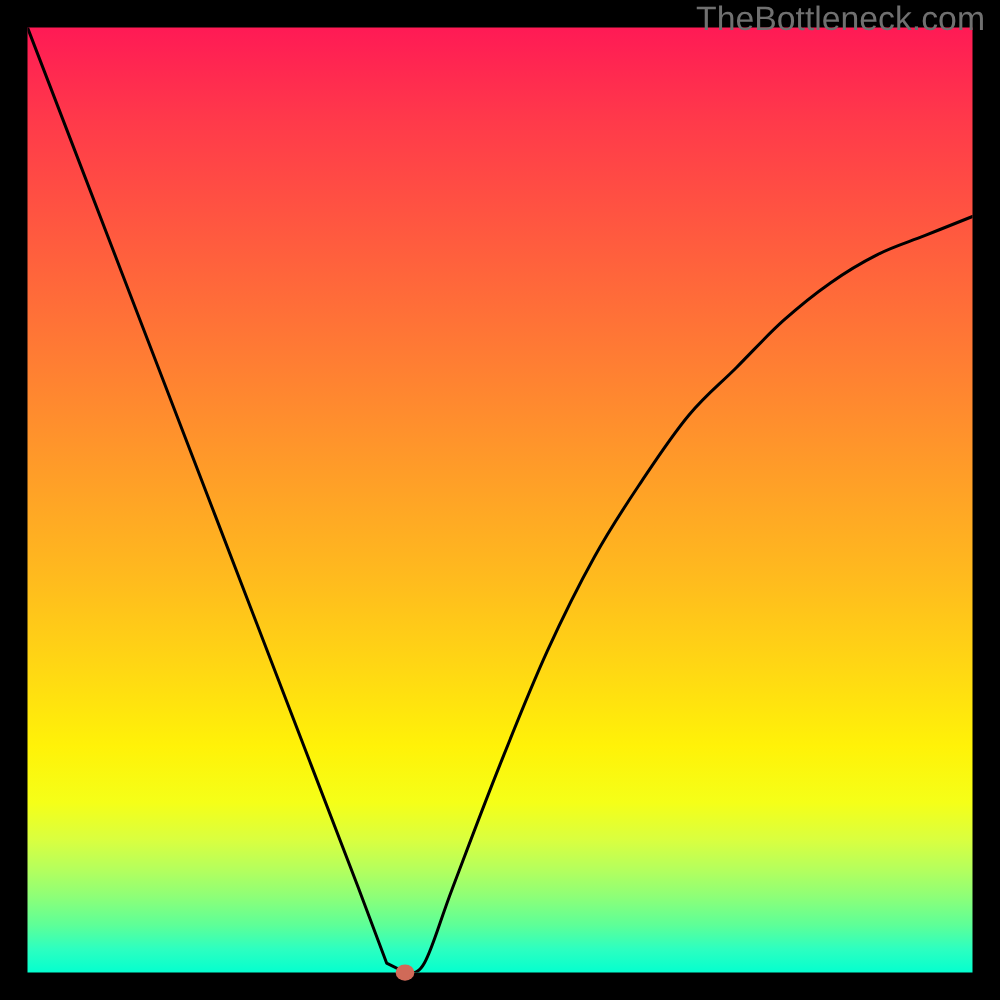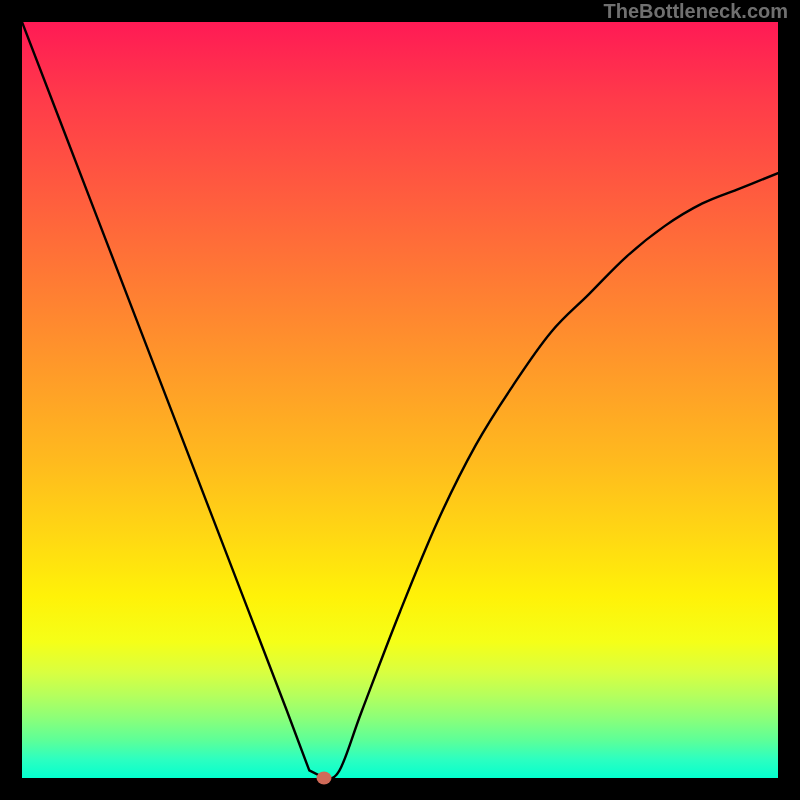--- a/index.html
+++ b/index.html
@@ -42,22 +42,22 @@
       #5dff98 95%,
       #2dffc0 97.5%,
       #04ffcf 100%
     );
   }
   .watermark {
     position: absolute;
     top: 0px;
     right: 12px;
     color: #707070;
-    font-size: 20px;
-    font-weight: 700;
+    font-size: 27px;
+    font-weight: 400;
     letter-spacing: 0px;
     user-select: none;
   }
   svg.curve {
     position: absolute;
     top: 22px;
     left: 22px;
     width: 756px;
     height: 756px;
     pointer-events: none;

